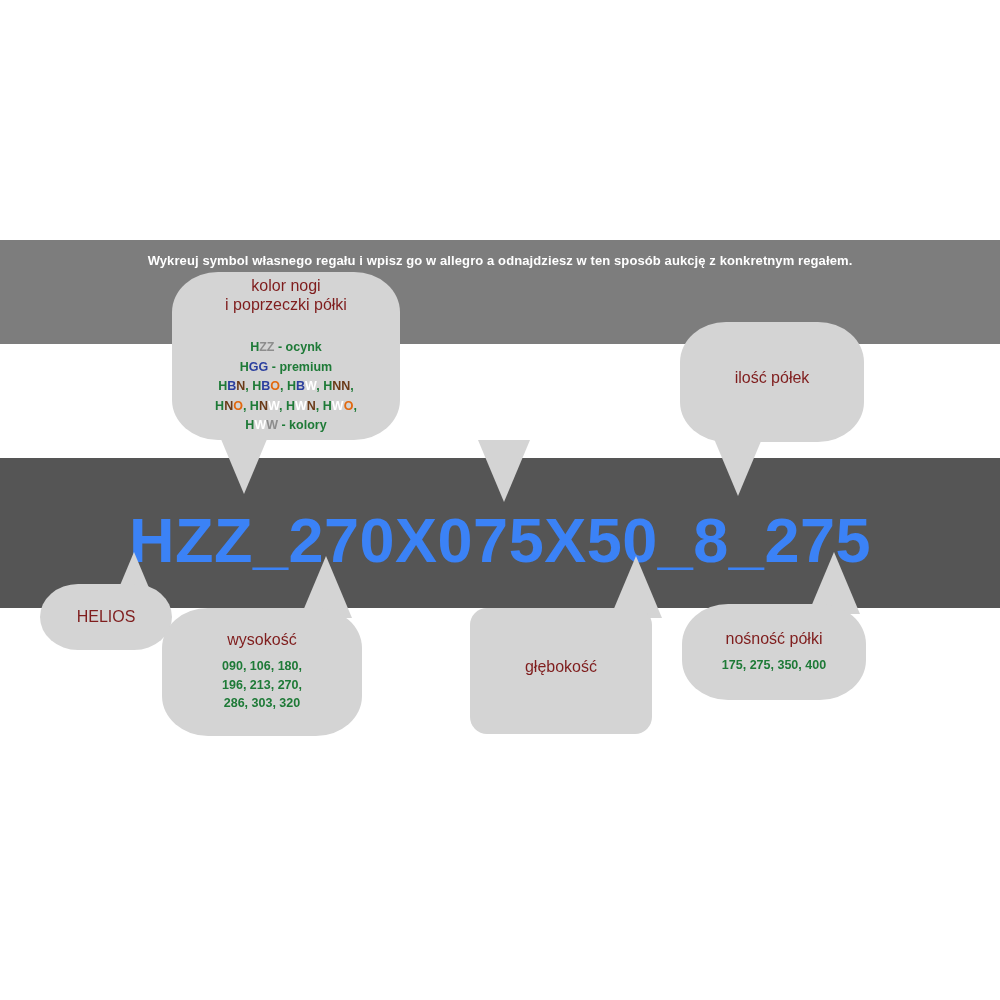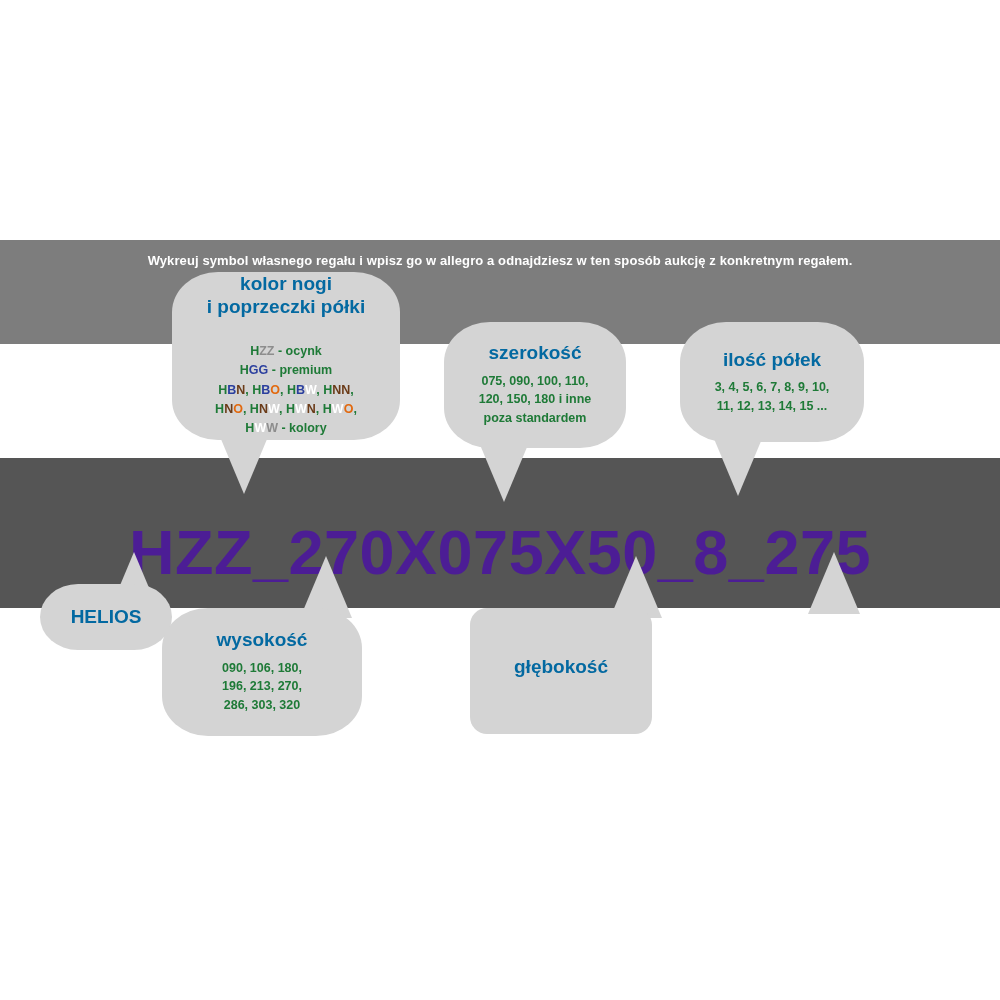--- a/index.html
+++ b/index.html
@@ -50,24 +50,24 @@
     font-size: 13px;
     font-weight: bold;
     line-height: 1.45;
     letter-spacing: 0.1px;
   }
 
   
   .code {
     position: absolute;
     left: 0;
-    top: 516px;
+    top: 504px;
     width: 1000px;
     text-align: center;
-    color: #4c1d95;
+    color: #3b82f6;
     font-size: 63px;
     font-weight: bold;
     letter-spacing: 0.5px;
     white-space: nowrap;
   }
 
   
   .bubble {
     position: absolute;
     background: #d4d4d4;
@@ -75,23 +75,23 @@
     box-sizing: border-box;
     text-align: center;
     color: #1e7a37;
     padding: 10px 12px;
     display: flex;
     flex-direction: column;
     align-items: center;
     justify-content: center;
   }
   .bubble .title {
-    color: #0369a1;
-    font-weight: bold;
-    font-size: 19px;
+    color: #7f1d1d;
+    font-weight: normal;
+    font-size: 16px;
     line-height: 1.18;
     margin-bottom: 7px;
   }
   .bubble .body {
     color: #1e7a37;
     font-weight: bold;
     font-size: 12.5px;
     line-height: 1.5;
   }
   .bubble.no-gap .title { margin-bottom: 0; }
@@ -176,36 +176,24 @@
       <div class="kolor-line">
         <span class="c-green">H</span><span class="c-brown">N</span><span class="c-orange">O</span><span class="c-green">, </span><span class="c-green">H</span><span class="c-brown">N</span><span class="c-white">W</span><span class="c-green">, </span><span class="c-green">H</span><span class="c-white">W</span><span class="c-brown">N</span><span class="c-green">, </span><span class="c-green">H</span><span class="c-white">W</span><span class="c-orange">O</span><span class="c-green">,</span>
       </div>
       <div class="kolor-line">
         <span class="c-green">H</span><span class="c-white">W</span><span class="c-gray">W</span><span class="c-green"> - kolory</span>
       </div>
     </div>
   </div>
 
   <div class="tail tail-down" id="t-szer"></div>
-  <div class="bubble" id="b-szer">
-    <div class="title">szerokość</div>
-    <div class="body">
-      <div>075, 090, 100, 110,</div>
-      <div>120, 150, 180  i inne</div>
-      <div>poza standardem</div>
-    </div>
-  </div>
 
   <div class="tail tail-down" id="t-ilosc"></div>
   <div class="bubble" id="b-ilosc">
     <div class="title">ilość półek</div>
-    <div class="body">
-      <div>3, 4, 5, 6, 7, 8, 9, 10,</div>
-      <div>11, 12, 13, 14, 15 ...</div>
-    </div>
   </div>
 
   <div class="tail tail-up" id="t-helios"></div>
   <div class="bubble" id="b-helios">
     <div class="title" style="margin-bottom:0;">HELIOS</div>
   </div>
 
   <div class="tail tail-up" id="t-wys"></div>
   <div class="bubble" id="b-wys">
     <div class="title">wysokość</div>
@@ -215,14 +203,20 @@
       <div>286, 303, 320</div>
     </div>
   </div>
 
   <div class="tail tail-up" id="t-gleb"></div>
   <div class="bubble" id="b-gleb">
     <div class="title">głębokość</div>
   </div>
 
   <div class="tail tail-up" id="t-nosn"></div>
+  <div class="bubble" id="b-nosn">
+    <div class="title">nośność półki</div>
+    <div class="body">
+      <div>175, 275, 350, 400</div>
+    </div>
+  </div>
 
 </div>
 
 </body></html>

